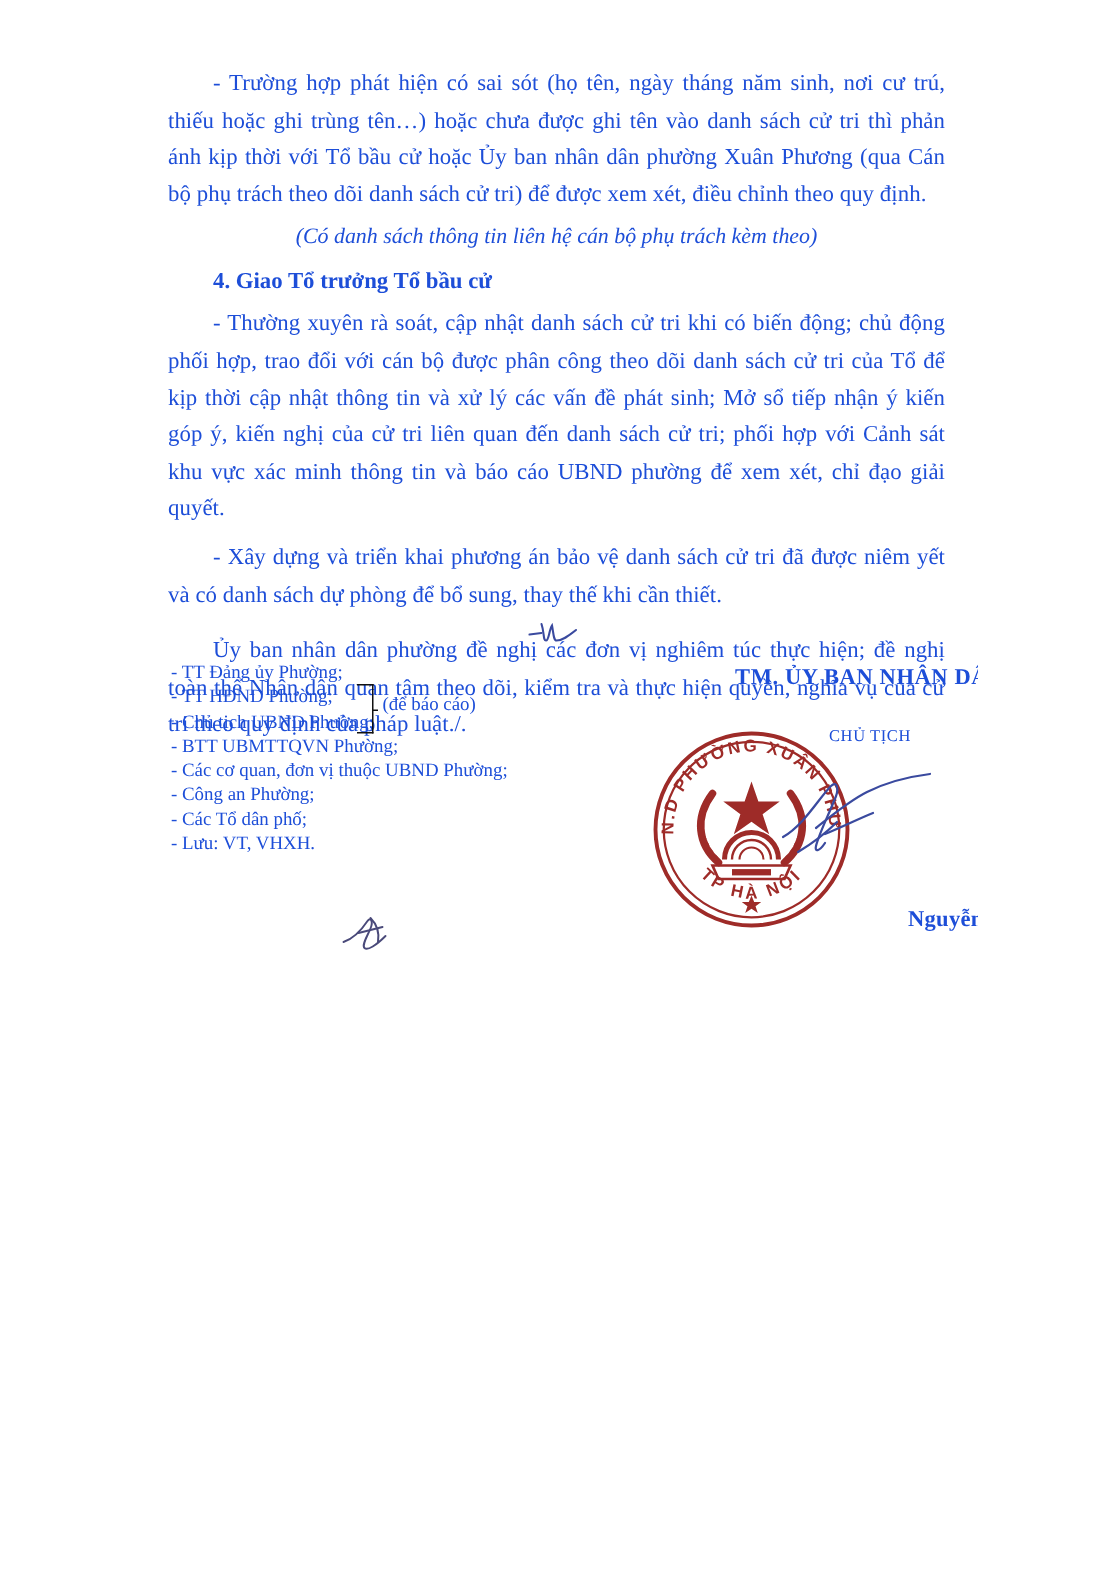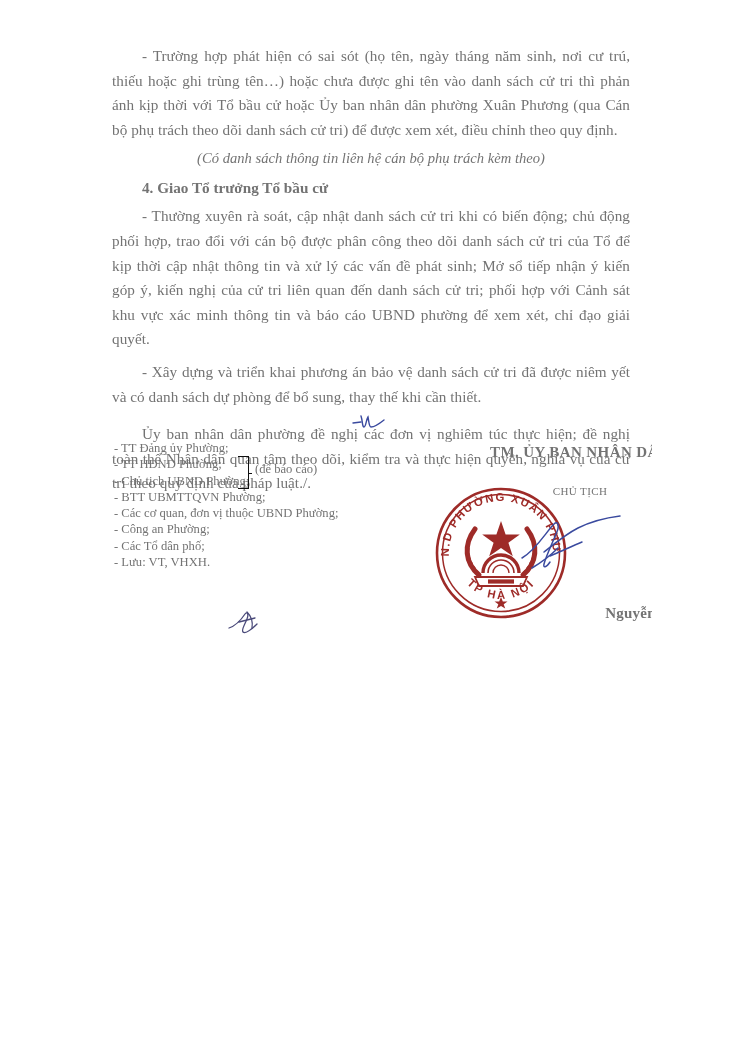--- a/index.html
+++ b/index.html
@@ -6,21 +6,21 @@
     margin: 0;
     padding: 0;
     background: #ffffff;
   }
   .page {
     position: relative;
     width: 652px;
     height: 1046px;
     background: #ffffff;
     font-family: "Liberation Serif", "DejaVu Serif", serif;
-    color: #737373;
+    color: #1d4ed8;
     overflow: hidden;
   }
   .content {
     position: absolute;
     left: 112px;
     top: 44px;
     width: 518px;
   }
   p.body-par {
     margin: 0 0 1px 0;

